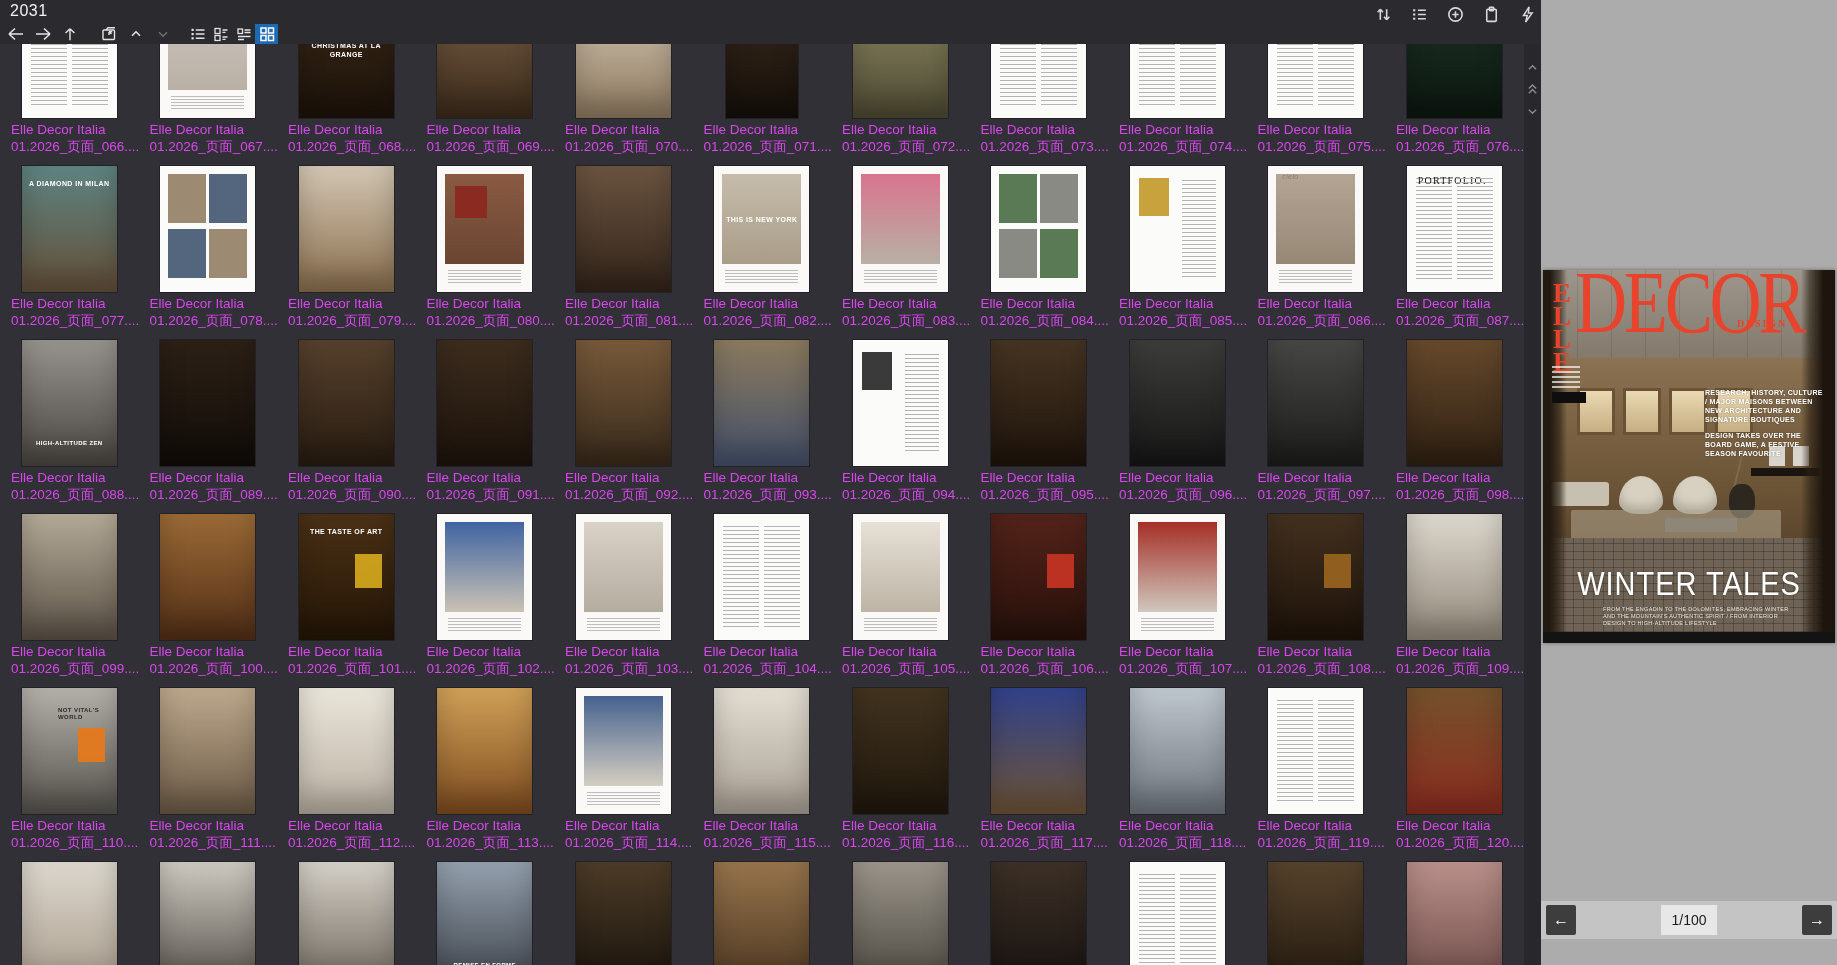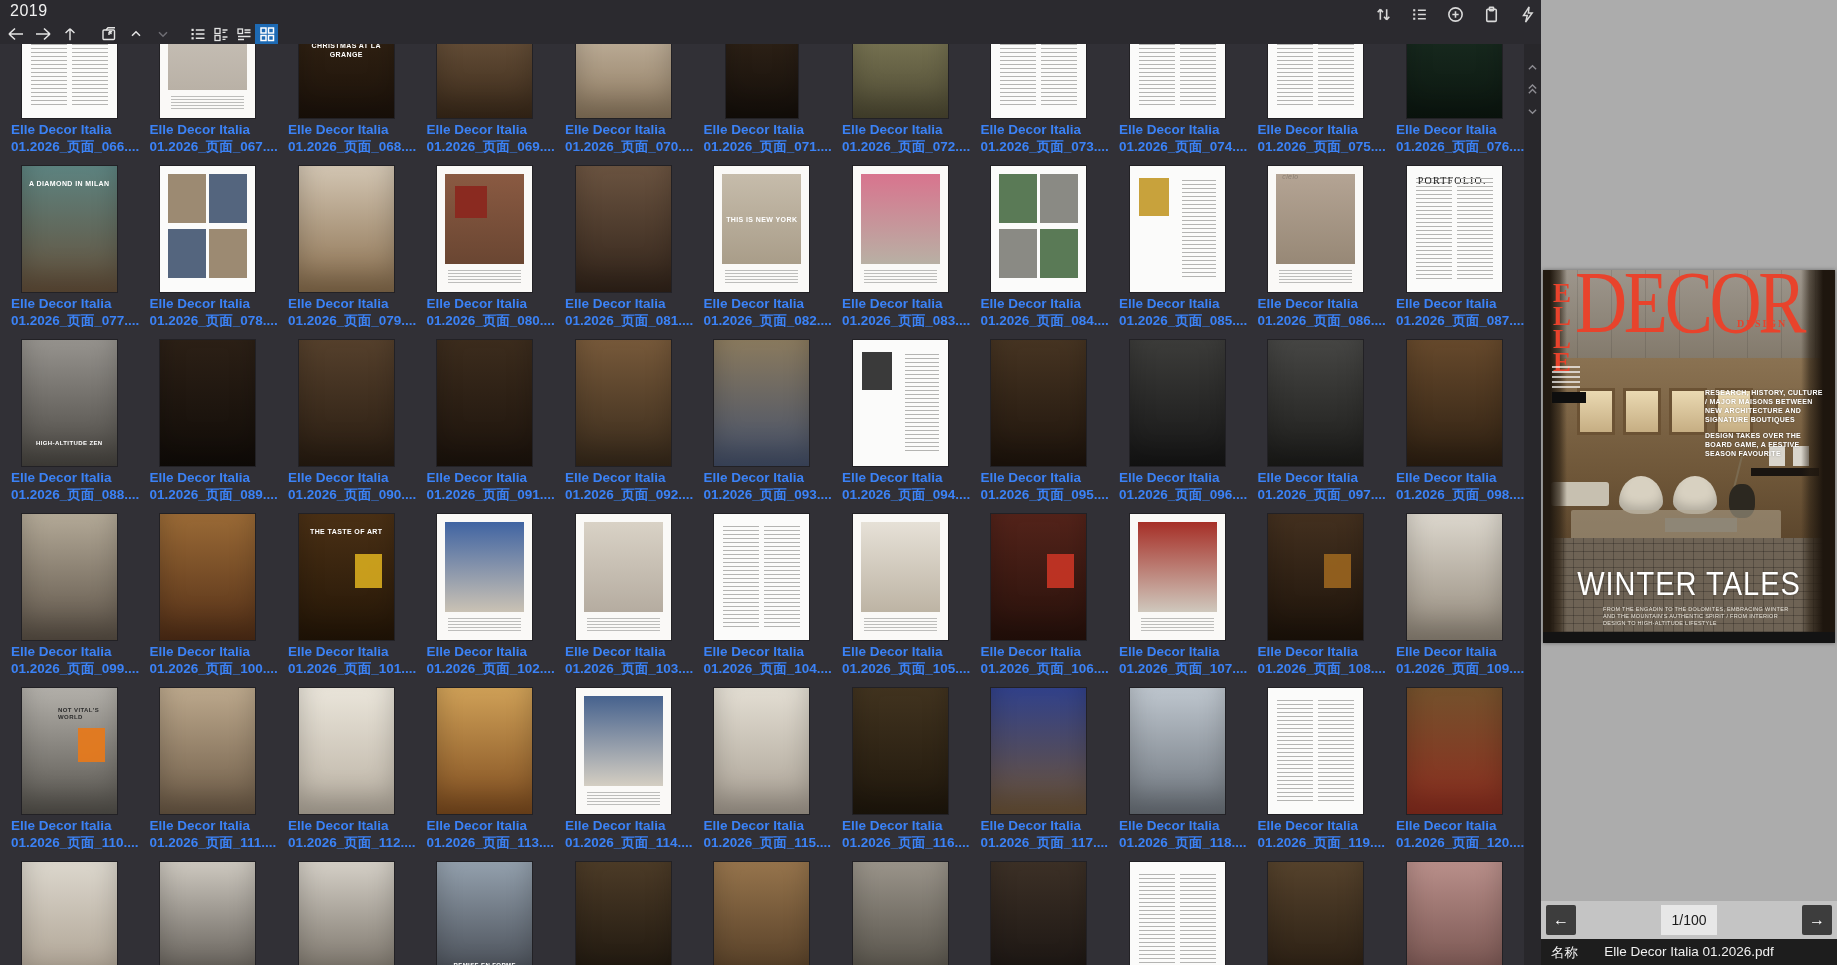--- a/index.html
+++ b/index.html
@@ -48,21 +48,21 @@
   .pagephoto .chip { top:20px; left:18px; width:32px; height:32px; }
   .textphoto .chip { top:12px; left:9px; width:30px; height:38px; }
   .cap { position:absolute; left:0; width:100%; color:#fff; font-weight:bold; text-transform:uppercase;
      text-align:center; letter-spacing:.4px; line-height:1.25; padding:0 4px; }
   .cap-mid { top:40%; font-size:7px; }
   .cap-top { top:11%; font-size:7px; }
   .cap-low { bottom:15%; font-size:6px; }
   .cap-serif { top:9px; left:11px; width:auto; color:#1c1c1c; font-family:"Liberation Serif", serif; font-weight:normal; font-size:10px; letter-spacing:1.2px; text-align:left; padding:0; }
   .cap-top-dark { top:15%; left:34%; width:auto; color:#2c2c2c; font-size:6px; text-align:left; }
   .cap-mini { top:7px; left:10px; width:auto; color:#8a7f72; font-size:7px; font-weight:normal; text-align:left; font-style:italic; text-transform:none; }
-  .lbl { padding:3px 4px 0 11px; color:#3b82f6; font-size:13.5px; line-height:17px; white-space:nowrap; overflow:hidden;font-weight:bold; }
+  .lbl { padding:3px 4px 0 11px; color:#d946ef; font-size:13.5px; line-height:17px; white-space:nowrap; overflow:hidden; }
 
   
   .vstrip { position:absolute; top:44px; left:1524px; width:17px; height:921px; background:#28272b; z-index:20; }
   .vstrip .sbtn { width:17px; height:22px; display:flex; align-items:center; justify-content:center; color:#8d8c92; cursor:pointer; }
   .vstrip .sp { height:12px; }
 
   
   .panel { position:absolute; top:0; right:0; width:296px; height:965px; background:#acacac; }
   .cover { position:absolute; top:270px; left:2px; width:292px; height:373px; overflow:hidden; background:#5a472f; cursor:pointer; box-shadow:0 0 4px rgba(0,0,0,.4); }
   .cv-ceiling { position:absolute; top:0; left:0; right:0; height:88px;
@@ -104,21 +104,21 @@
   .pbtn.prev { left:5px; } .pbtn.next { right:5px; }
   .pagebox { position:absolute; top:4px; left:50%; transform:translateX(-50%); width:56px; height:30px; background:#e7e7e7; color:#1a1a1a; font-size:14px; text-align:center; line-height:30px; }
   .panel-footer { position:absolute; right:0; bottom:0; width:296px; height:26px; background:#1d1d1d; color:#f0f0f0; font-size:13.5px; }
   .panel-footer .nlabel { position:absolute; left:10px; top:5px; }
   .panel-footer .fname { position:absolute; left:50%; top:5px; transform:translateX(-50%); white-space:nowrap; }
 </style>
 </head>
 <body>
 
 <div class="titlebar">
-  <div class="wtitle">2019</div>
+  <div class="wtitle">2031</div>
 </div>
 
 <div class="hdr-icons">
   <span class="icon">
     <svg viewBox="0 0 18 18" width="19" height="19" fill="none" stroke="currentColor" stroke-width="1.5">
         <path d="M6 14 V4 M6 4 L3.5 6.8 M6 4 L8.5 6.8"></path>
         <path d="M12 4 V14 M12 14 L9.5 11.2 M12 14 L14.5 11.2"></path>
       </svg>
   </span>
   <span class="icon">
@@ -927,17 +927,13 @@
     <div class="cv-sub">FROM THE ENGADIN TO THE DOLOMITES, EMBRACING WINTER AND THE MOUNTAIN'S AUTHENTIC SPIRIT / FROM INTERIOR DESIGN TO HIGH-ALTITUDE LIFESTYLE</div>
     <div class="cv-bottom"></div>
   </div>
 
   <div class="pager-row">
     <span class="pbtn prev">←</span>
     <span class="pagebox">1/100</span>
     <span class="pbtn next">→</span>
   </div>
 
-  <div class="panel-footer">
-    <span class="nlabel">名称</span>
-    <span class="fname">Elle Decor Italia 01.2026.pdf</span>
-  </div>
 </div>
 
 </body></html>

